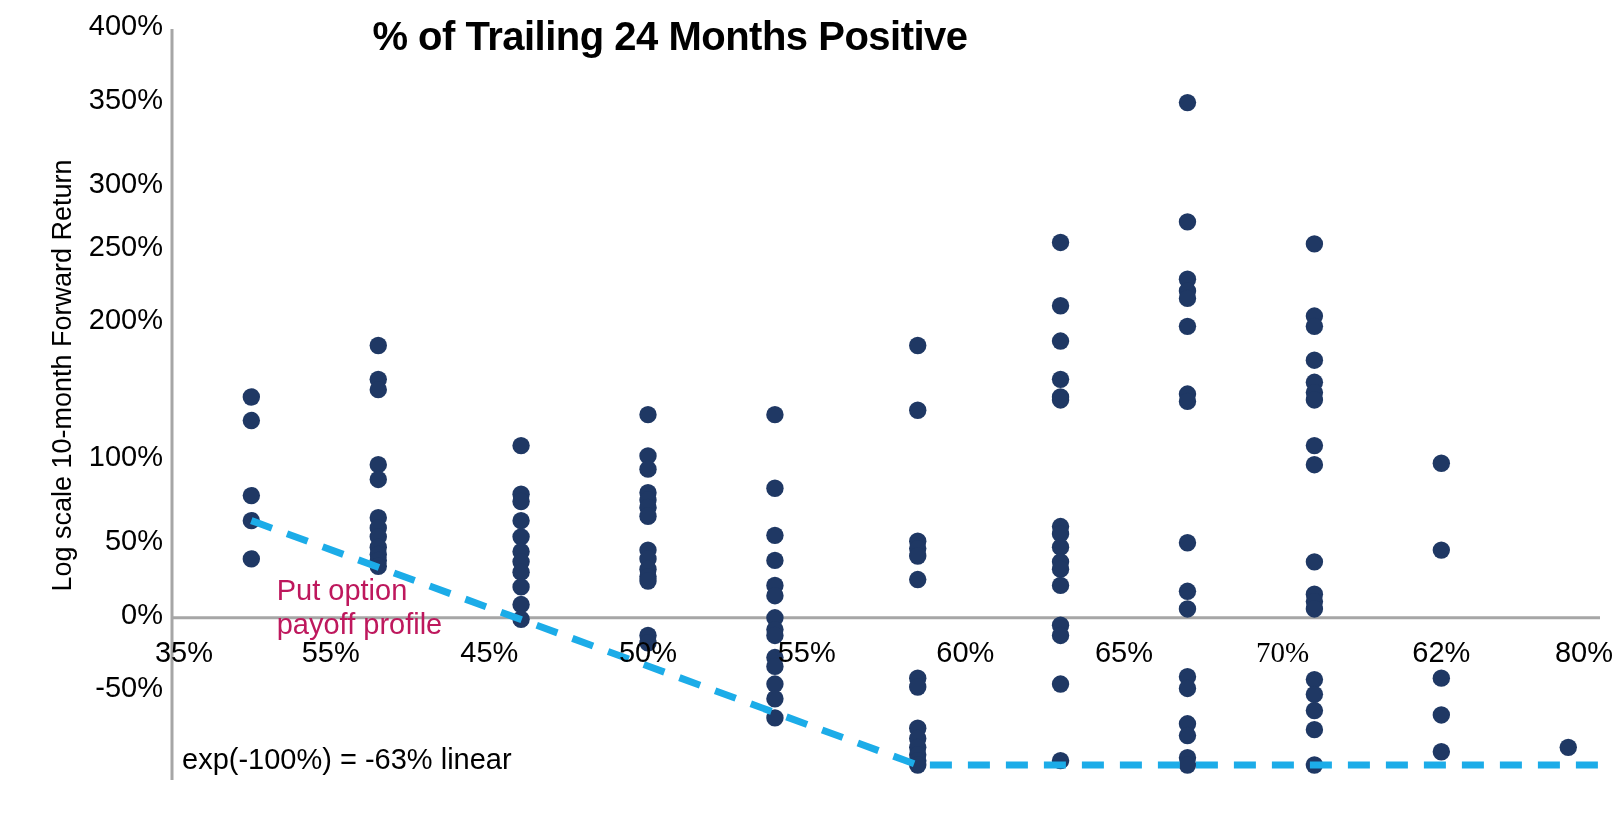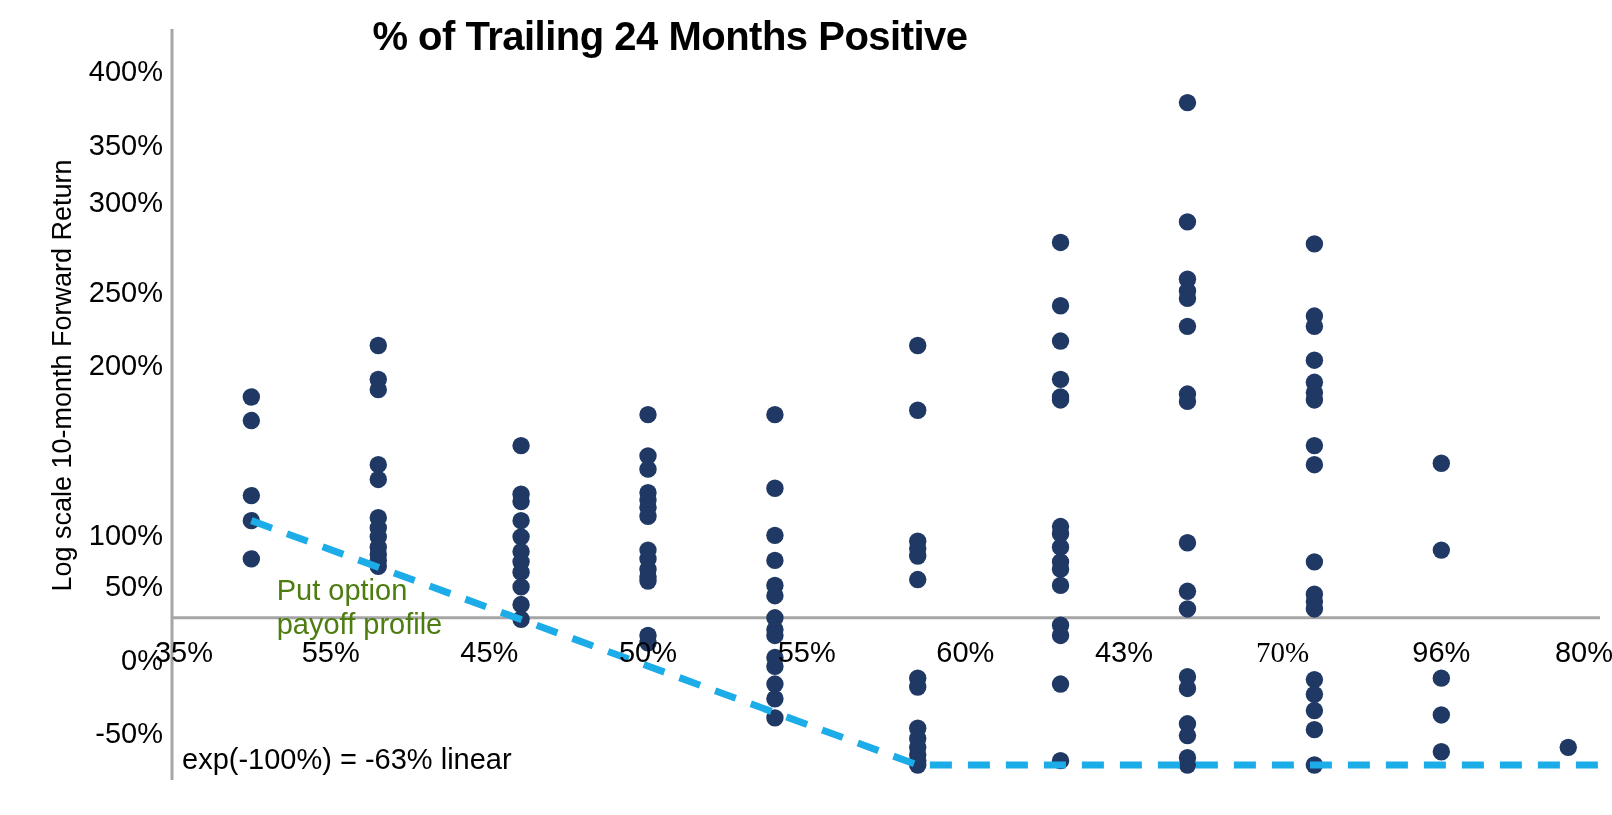--- a/index.html
+++ b/index.html
@@ -37,21 +37,20 @@
   }
 
   .ytick{
     position:absolute;
     right:0;
     width:160px;
     text-align:right;
     font-size:29px;
     font-family:"Liberation Sans", sans-serif;
     white-space:nowrap;
-    margin-top:46px;
   }
   .ytick-wrap{position:absolute;left:0;top:0;width:163px;height:815px;}
 
   .xtick{
     position:absolute;
     font-size:29px;
     text-align:center;
     font-family:"Liberation Sans", sans-serif;
     white-space:nowrap;
     transform:translateX(-50%);
@@ -78,24 +77,24 @@
 <div id="chart-root">
 
   <div class="chart-title"><span class="title-inner">% of Trailing 24 Months Positive</span></div>
 
   <div class="ytitle">Log scale 10-month Forward Return</div>
 
   <div class="ytick-wrap">
       <div class="ytick" style="top: 671.4px;">-50%</div>
       <div class="ytick" style="top: 597.8px;">0%</div>
       <div class="ytick" style="top: 524.2px;">50%</div>
-      <div class="ytick" style="top: 473px;">100%</div>
+      <div class="ytick" style="top: 440px;">100%</div>
       <div class="ytick" style="top: 303.4px;">200%</div>
       <div class="ytick" style="top: 229.8px;">250%</div>
-      <div class="ytick" style="top: 140px;">300%</div>
+      <div class="ytick" style="top: 167px;">300%</div>
       <div class="ytick" style="top: 82.6px;">350%</div>
       <div class="ytick" style="top: 9px;">400%</div>
     </div>
 
   <svg id="plot" viewBox="0 0 1612 815" preserveAspectRatio="none" xmlns="http://www.w3.org/2000/svg">
     <g>
       <line id="yaxis-line" stroke="#A6A6A6" stroke-width="3" x1="172" x2="172" y1="29" y2="780"></line>
       <line id="zero-line" stroke="#A6A6A6" stroke-width="3" x1="172" x2="1600" y1="617.8" y2="617.8"></line>
     </g>
     <g id="dots-layer">
@@ -230,26 +229,26 @@
     <polyline id="refline" fill="none" stroke-linecap="butt" points="251.3,520.6 917.7,765.0 1600.0,765.0" stroke="#1CACE8" stroke-width="7" stroke-dasharray="22 16"></polyline>
   </svg>
 
   <div id="xticks-wrap">
       <div class="xtick" style="left: 184px; top: 635.8px;">35%</div>
       <div class="xtick" style="left: 330.667px; top: 635.8px;">55%</div>
       <div class="xtick" style="left: 489.333px; top: 635.8px;">45%</div>
       <div class="xtick" style="left: 648px; top: 635.8px;">50%</div>
       <div class="xtick" style="left: 806.667px; top: 635.8px;">55%</div>
       <div class="xtick" style="left: 965.333px; top: 635.8px;">60%</div>
-      <div class="xtick" style="left: 1124px; top: 635.8px;">43%</div>
+      <div class="xtick" style="left: 1124px; top: 635.8px;">65%</div>
       <div class="xtick" style="left: 1282.67px; top: 635.8px; font-family: Liberation Serif, serif;">70%</div>
-      <div class="xtick" style="left: 1441.33px; top: 635.8px;">96%</div>
+      <div class="xtick" style="left: 1441.33px; top: 635.8px;">62%</div>
       <div class="xtick" style="left: 1584px; top: 635.8px;">80%</div>
     </div>
 
-  <div class="annot-put" id="putlabel" style="color: #4d7c0f; left: 276.72px; top: 572.8px;">
+  <div class="annot-put" id="putlabel" style="color: #be185d; left: 276.72px; top: 572.8px;">
     <div>Put option</div>
     <div>payoff profile</div>
   </div>
 
   <div class="annot-note" id="expnote" style="left: 182px; top: 743px;">exp(-100%) = -63% linear</div>
 
 </div>
 
 </body></html>

